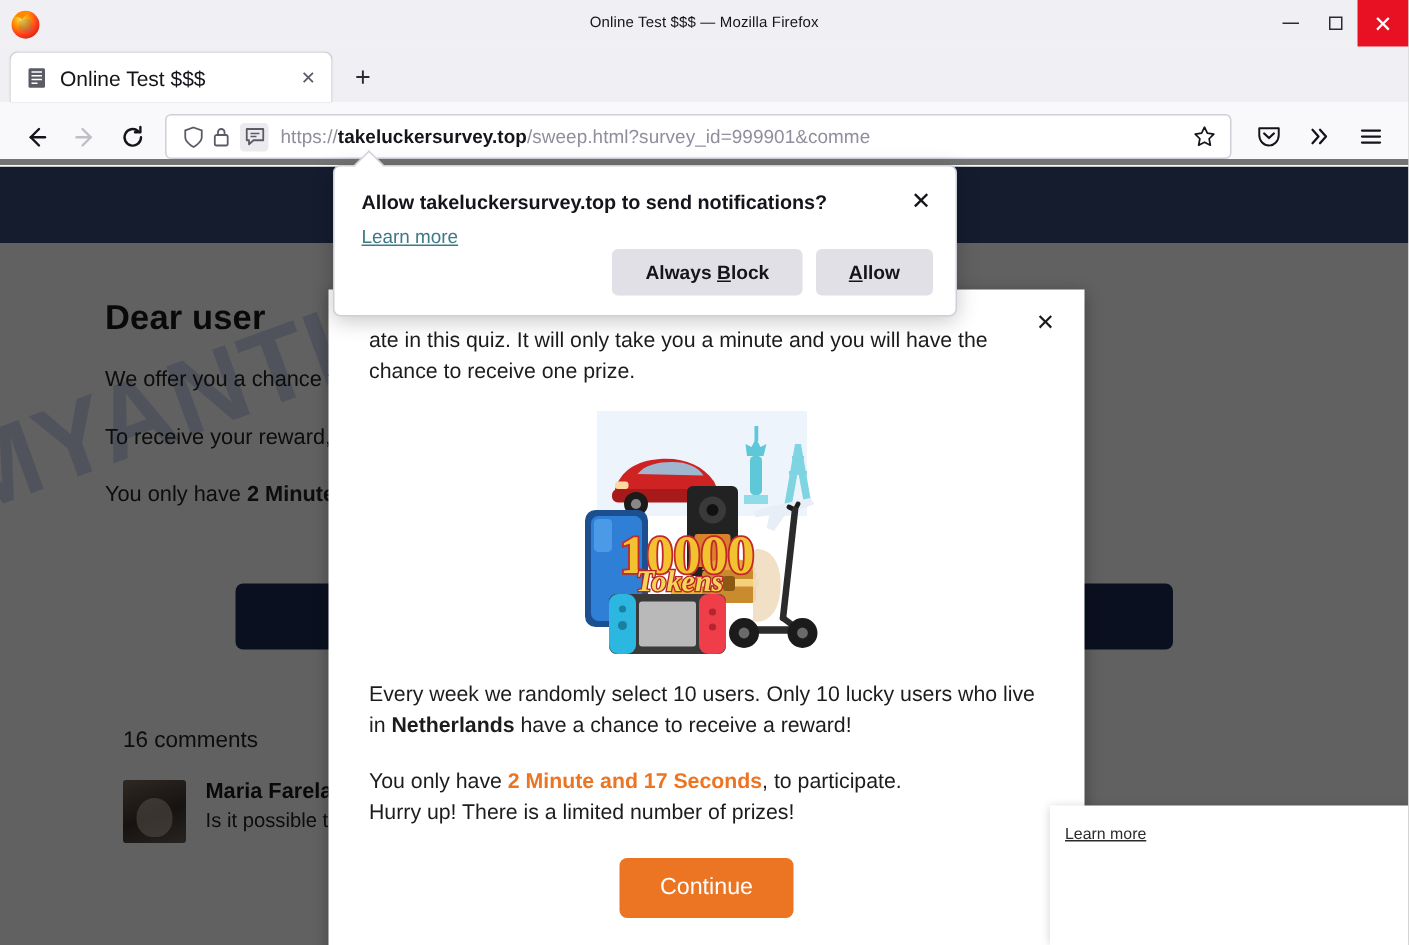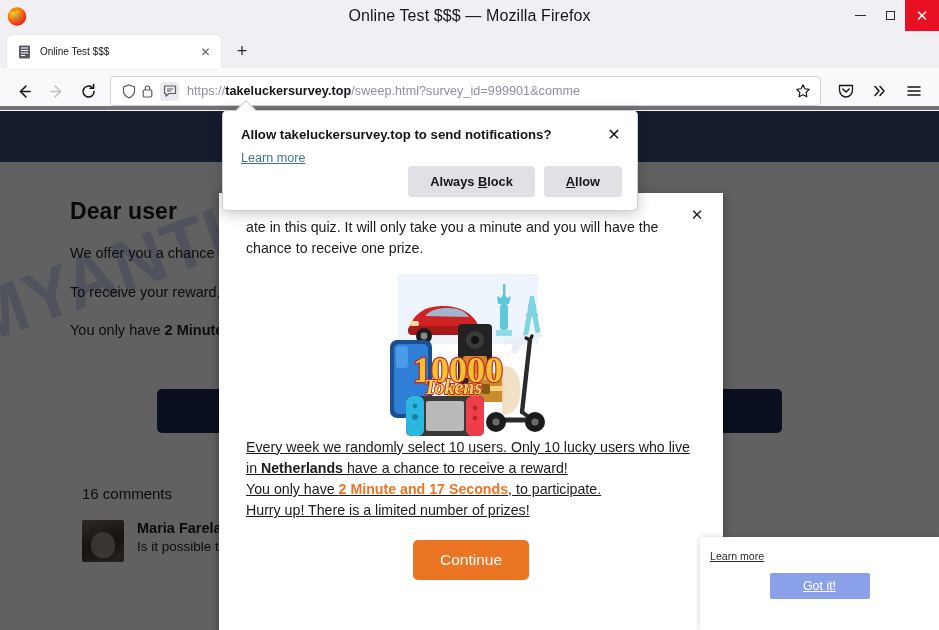--- a/index.html
+++ b/index.html
@@ -16,21 +16,21 @@
   .titlebar {
     height: 31px; background: #f0f0f4;
     display: flex; align-items: center;
     position: relative;
     border-bottom: 0px solid #d0d0d5;
   }
   .ff-logo { width: 22px; height: 22px; margin-left: 6px; position: relative; flex: 0 0 auto; }
   .ff-logo svg { display:block; }
   .win-title {
     position: absolute; left: 0; right: 0; text-align: center;
-    font-size: 16px; color: #15141a; letter-spacing: .1px;
+    font-size: 10px; color: #15141a; letter-spacing: .1px;
     pointer-events: none;
   }
   .win-ctrls { margin-left: auto; display: flex; height: 31px; align-items: stretch; }
   .win-btn {
     width: 30px; display: flex; align-items: center; justify-content: center;
     font-size: 12px; color: #2b2a33;
   }
   .win-btn.close { background: #e81123; color: #fff; width: 34px; font-size: 15px; font-weight: 400; }
   .win-btn .bar { width: 11px; height: 1px; background: #2b2a33; }
   .win-btn .sq { width: 9px; height: 9px; border: 1px solid #2b2a33; }
@@ -44,21 +44,21 @@
     border-radius: 5px 5px 0 0;
     display: flex; align-items: center; padding: 0 7px 0 10px;
     box-shadow: 0 0 1px rgba(0,0,0,.25);
     position: relative;
   }
   .tab-fav {
     width: 15px; height: 15px; flex: 0 0 auto; margin-right: 8px;
     display:flex; align-items:center; justify-content:center;
   }
   .tab-title {
-    flex: 1 1 auto; font-size: 10px; color: #15141a;
+    flex: 1 1 auto; font-size: 14px; color: #15141a;
     white-space: nowrap; overflow: hidden; text-overflow: ellipsis;
   }
   .tab-close {
     width: 17px; height: 17px; display: flex; align-items: center; justify-content: center;
     font-size: 12px; color: #5b5b66; flex: 0 0 auto;
   }
   .newtab {
     width: 30px; height: 30px; margin-left: 6px; margin-bottom: 2px;
     display: flex; align-items: center; justify-content: center;
     font-size: 18px; color: #2b2a33; font-weight: 300;
@@ -155,21 +155,21 @@
     position: absolute; right: 15px; top: 11px;
     width: 22px; height: 22px; display: flex; align-items: center; justify-content: center;
     font-size: 15px; color: #1a1a1a; font-weight: 400;
   }
   .modal-top-text {
     padding-top: 24px; font-size: 14.2px; color: #1c1c1c; line-height: 1.5;
   }
   .prize-wrap { display: flex; justify-content: center; margin-top: 14px; }
   .prize { width: 183px; height: 163px; position: relative; text-align: right; }
   .modal-p {
-    font-size: 14.2px; color: #1c1c1c; line-height: 1.5;  text-decoration: underline;
+    font-size: 14.2px; color: #1c1c1c; line-height: 1.5; margin-top: 16px;
   }
   .modal-p b { font-weight: 700; }
   .timer { color: #ec7524; font-weight: 700; }
   .continue {
     display: block; margin: 18px auto 0;
     background: #ec7524; color: #fff; border: none;
     font-size: 15.5px; font-family: "Liberation Sans", sans-serif;
     padding: 11px 27px; border-radius: 5px;
   }
 
@@ -459,21 +459,20 @@
 
         <p class="modal-p"><span>Every week we randomly select 10 users. Only 10 lucky users who live in </span><b>Netherlands</b><span> have a chance to receive a reward!</span></p>
 
         <p class="modal-p"><span>You only have </span><span class="timer">2 Minute and 17 Seconds</span><span>, to participate.</span><br><span>Hurry up! There is a limited number of prizes!</span></p>
 
         <button class="continue">Continue</button>
       </div>
 
       <div class="cookie">
         <a class="cookie-link">Learn more</a>
-        <button class="cookie-btn">Got it!</button>
       </div>
 
     </div>
   </div>
 
   <div class="doorhanger">
     <div class="dh-arrow"></div>
     <div class="dh-title">Allow takeluckersurvey.top to send notifications?</div>
     <div class="dh-x">✕</div>
     <a class="dh-link">Learn more</a>

